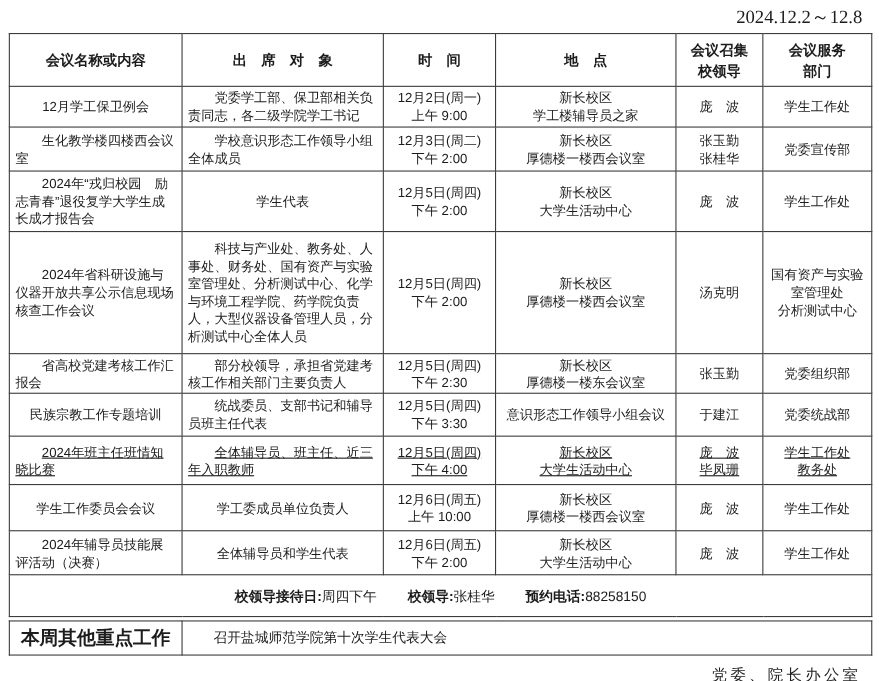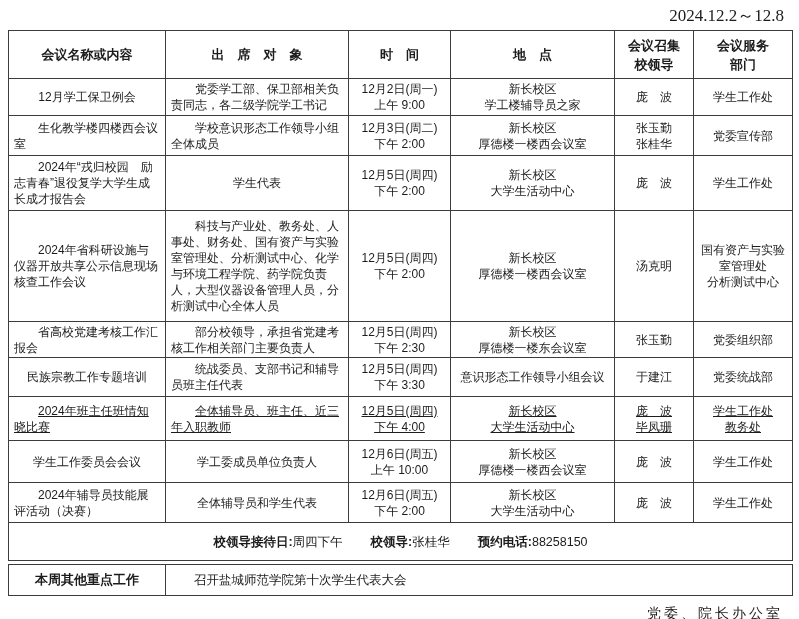--- a/index.html
+++ b/index.html
@@ -42,21 +42,21 @@
   tr.header-row{height:48px;}
   .ctr{text-align:center;}
   .para{text-align:left;text-indent:2em;padding:1px 5px;}
   tr[data-name="reception-row"]{height:38px;}
   td.reception-cell{text-align:center;font-size:12.5px;}
   .rec-label{font-weight:bold;text-align:right;}
   .rec-value{margin-right:28px;}
   .rec-value:last-child{margin-right:0;}
   table.other-table{margin-top:3px;}
   tr[data-name="other-work-row"]{height:31px;}
-  td.other-label{font-weight:bold;font-size:13px;text-align:center;}
+  td.other-label{font-weight:bold;font-size:17px;text-align:center;}
   td.other-content{text-align:left;padding-left:28px;font-size:12.5px;}
   .footer-line{
     text-align:right;
     margin:9px 16px 0 16px;
     font-size:14px;
     letter-spacing:3px;
   }
 </style>
 </head>
 <body>

